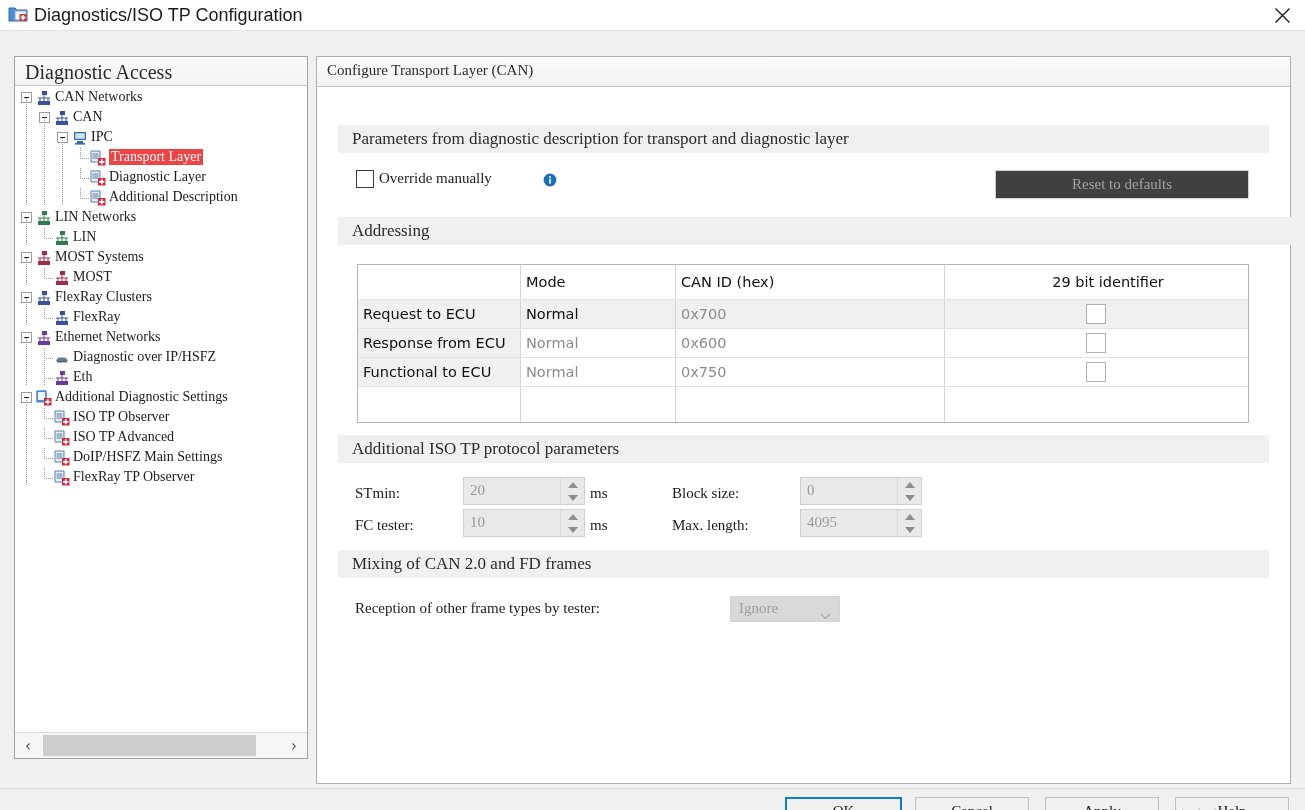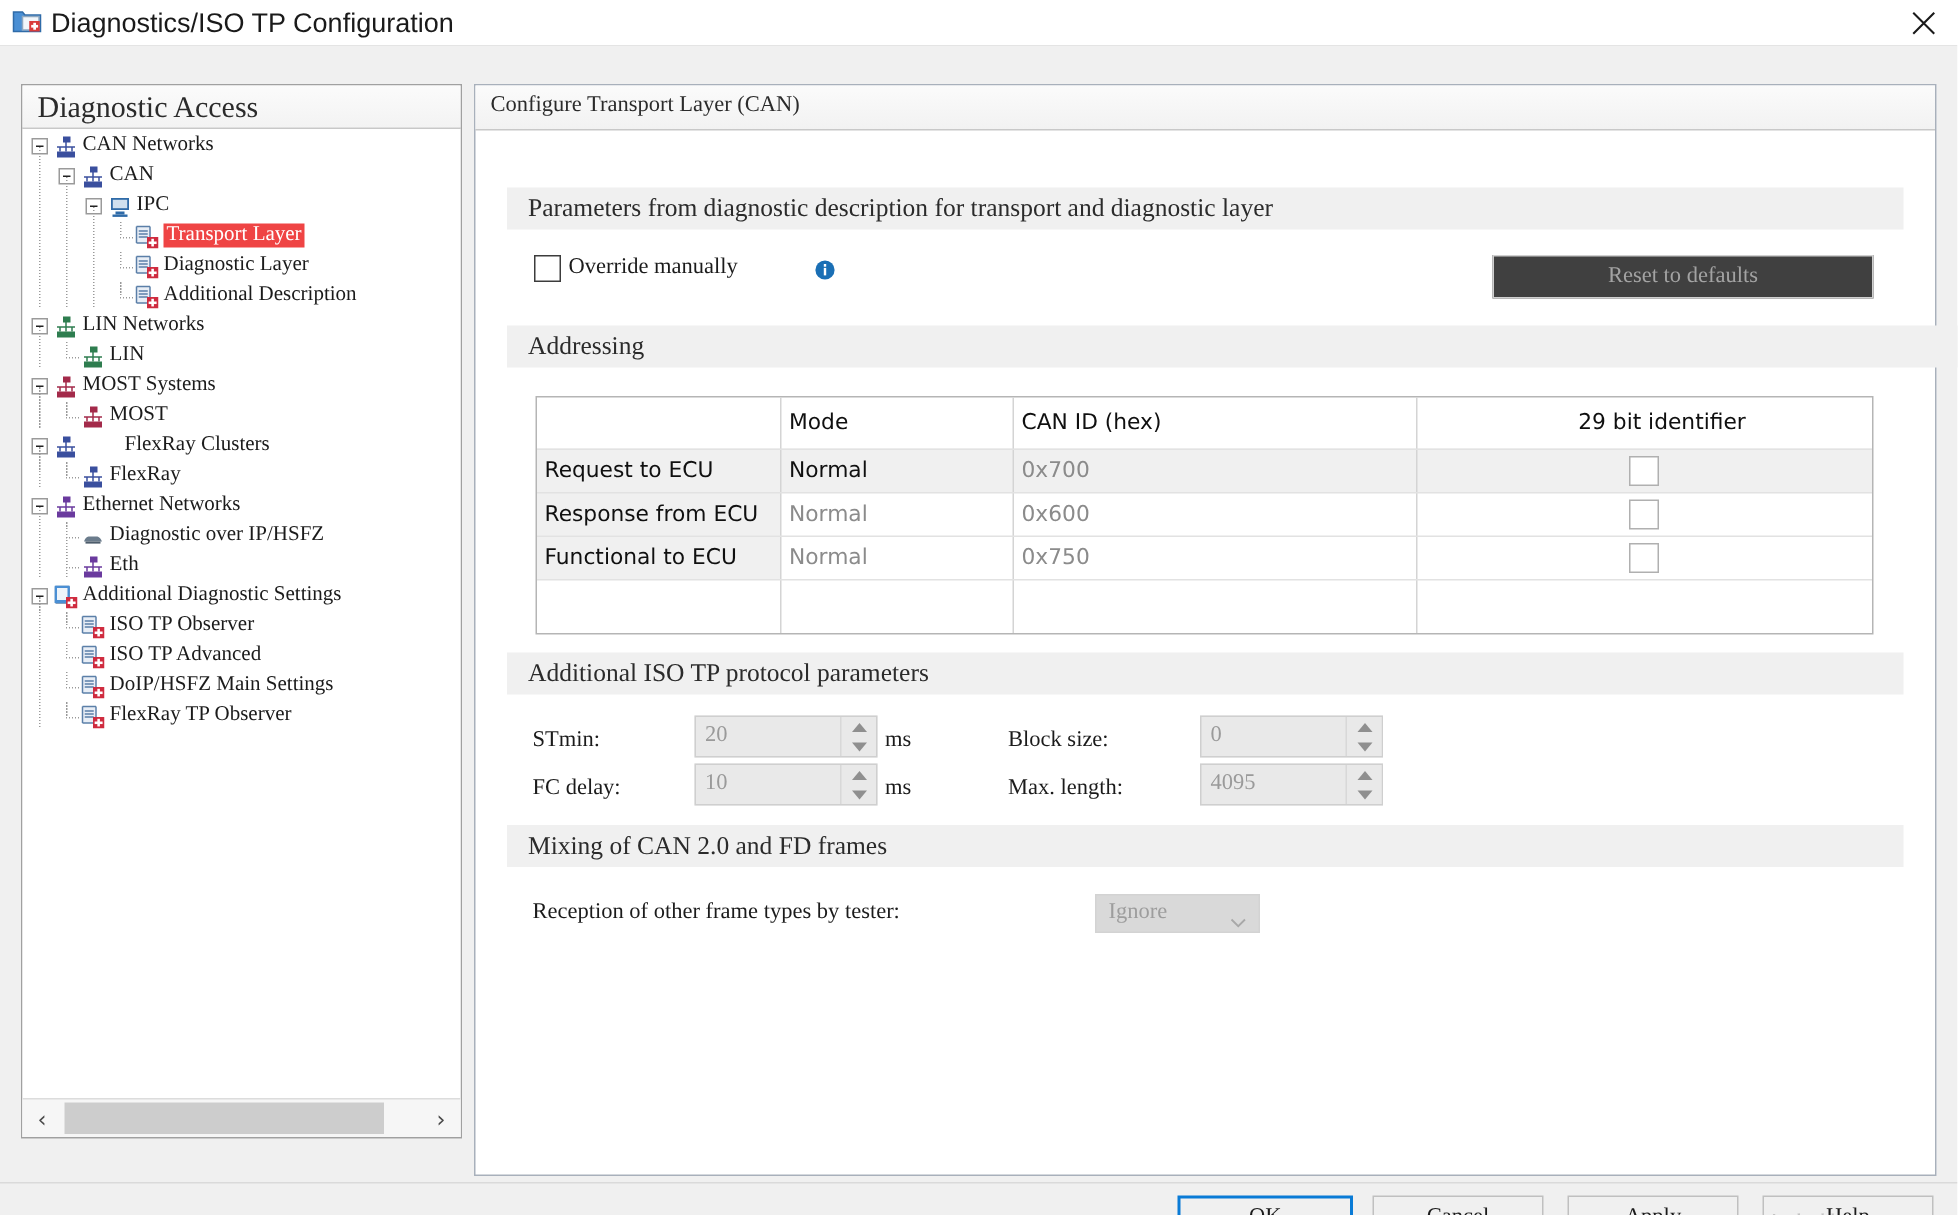--- a/index.html
+++ b/index.html
@@ -355,21 +355,21 @@
                 <line x1="2" y1="8" x2="14" y2="8" stroke="#3a4f9e" stroke-width="1"></line>
                 <line x1="4" y1="8" x2="4" y2="11" stroke="#3a4f9e" stroke-width="1"></line>
                 <line x1="8" y1="8" x2="8" y2="11" stroke="#3a4f9e" stroke-width="1"></line>
                 <line x1="12" y1="8" x2="12" y2="11" stroke="#3a4f9e" stroke-width="1"></line>
                 <line x1="8" y1="4" x2="8" y2="8" stroke="#3a4f9e" stroke-width="1"></line>
                 <rect x="6" y="1" width="5" height="4" fill="#3a4f9e"></rect>
                 <rect x="2" y="11" width="4" height="4" fill="#3a4f9e"></rect>
                 <rect x="6" y="11" width="4" height="4" fill="#3a4f9e"></rect>
                 <rect x="10" y="11" width="4" height="4" fill="#3a4f9e"></rect>
               </svg></span>
-            <span class="lbl" style="left: 40px; margin-left: 28px;">FlexRay Clusters</span>
+            <span class="lbl" style="left: 40px;">FlexRay Clusters</span>
           </div>
           <div class="tnode" style="top: 222px; position: absolute; left: 0px; width: 292px;">
             <span class="guide" style="left: 29px; top: 0px; height: 10px;"></span>
             <span class="guide-h" style="left: 29px; top: 10px; width: 9px;"></span>
             <span class="ticon" style="left: 39px;"><svg width="16" height="16" viewBox="0 0 16 16">
                 <line x1="2" y1="8" x2="14" y2="8" stroke="#3a4f9e" stroke-width="1"></line>
                 <line x1="4" y1="8" x2="4" y2="11" stroke="#3a4f9e" stroke-width="1"></line>
                 <line x1="8" y1="8" x2="8" y2="11" stroke="#3a4f9e" stroke-width="1"></line>
                 <line x1="12" y1="8" x2="12" y2="11" stroke="#3a4f9e" stroke-width="1"></line>
                 <line x1="8" y1="4" x2="8" y2="8" stroke="#3a4f9e" stroke-width="1"></line>
@@ -609,21 +609,21 @@
           <span class="btns">
             <span class="ar up">
               <span class="tri up"></span>
             </span>
             <span class="ar dn">
               <span class="tri dn"></span>
             </span>
           </span>
         </div>
         <div class="lbl-plain" style="left: 590px; top: 454px;">ms</div>
-        <div class="lbl-plain" style="left: 355px; top: 486px;">FC delay:</div>
+        <div class="lbl-plain" style="left: 355px; top: 486px;">FC tester:</div>
         <div class="spin" style="left: 463px; top: 478px; width: 122px;">
           <span class="val">10</span>
           <span class="btns">
             <span class="ar up">
               <span class="tri up"></span>
             </span>
             <span class="ar dn">
               <span class="tri dn"></span>
             </span>
           </span>

